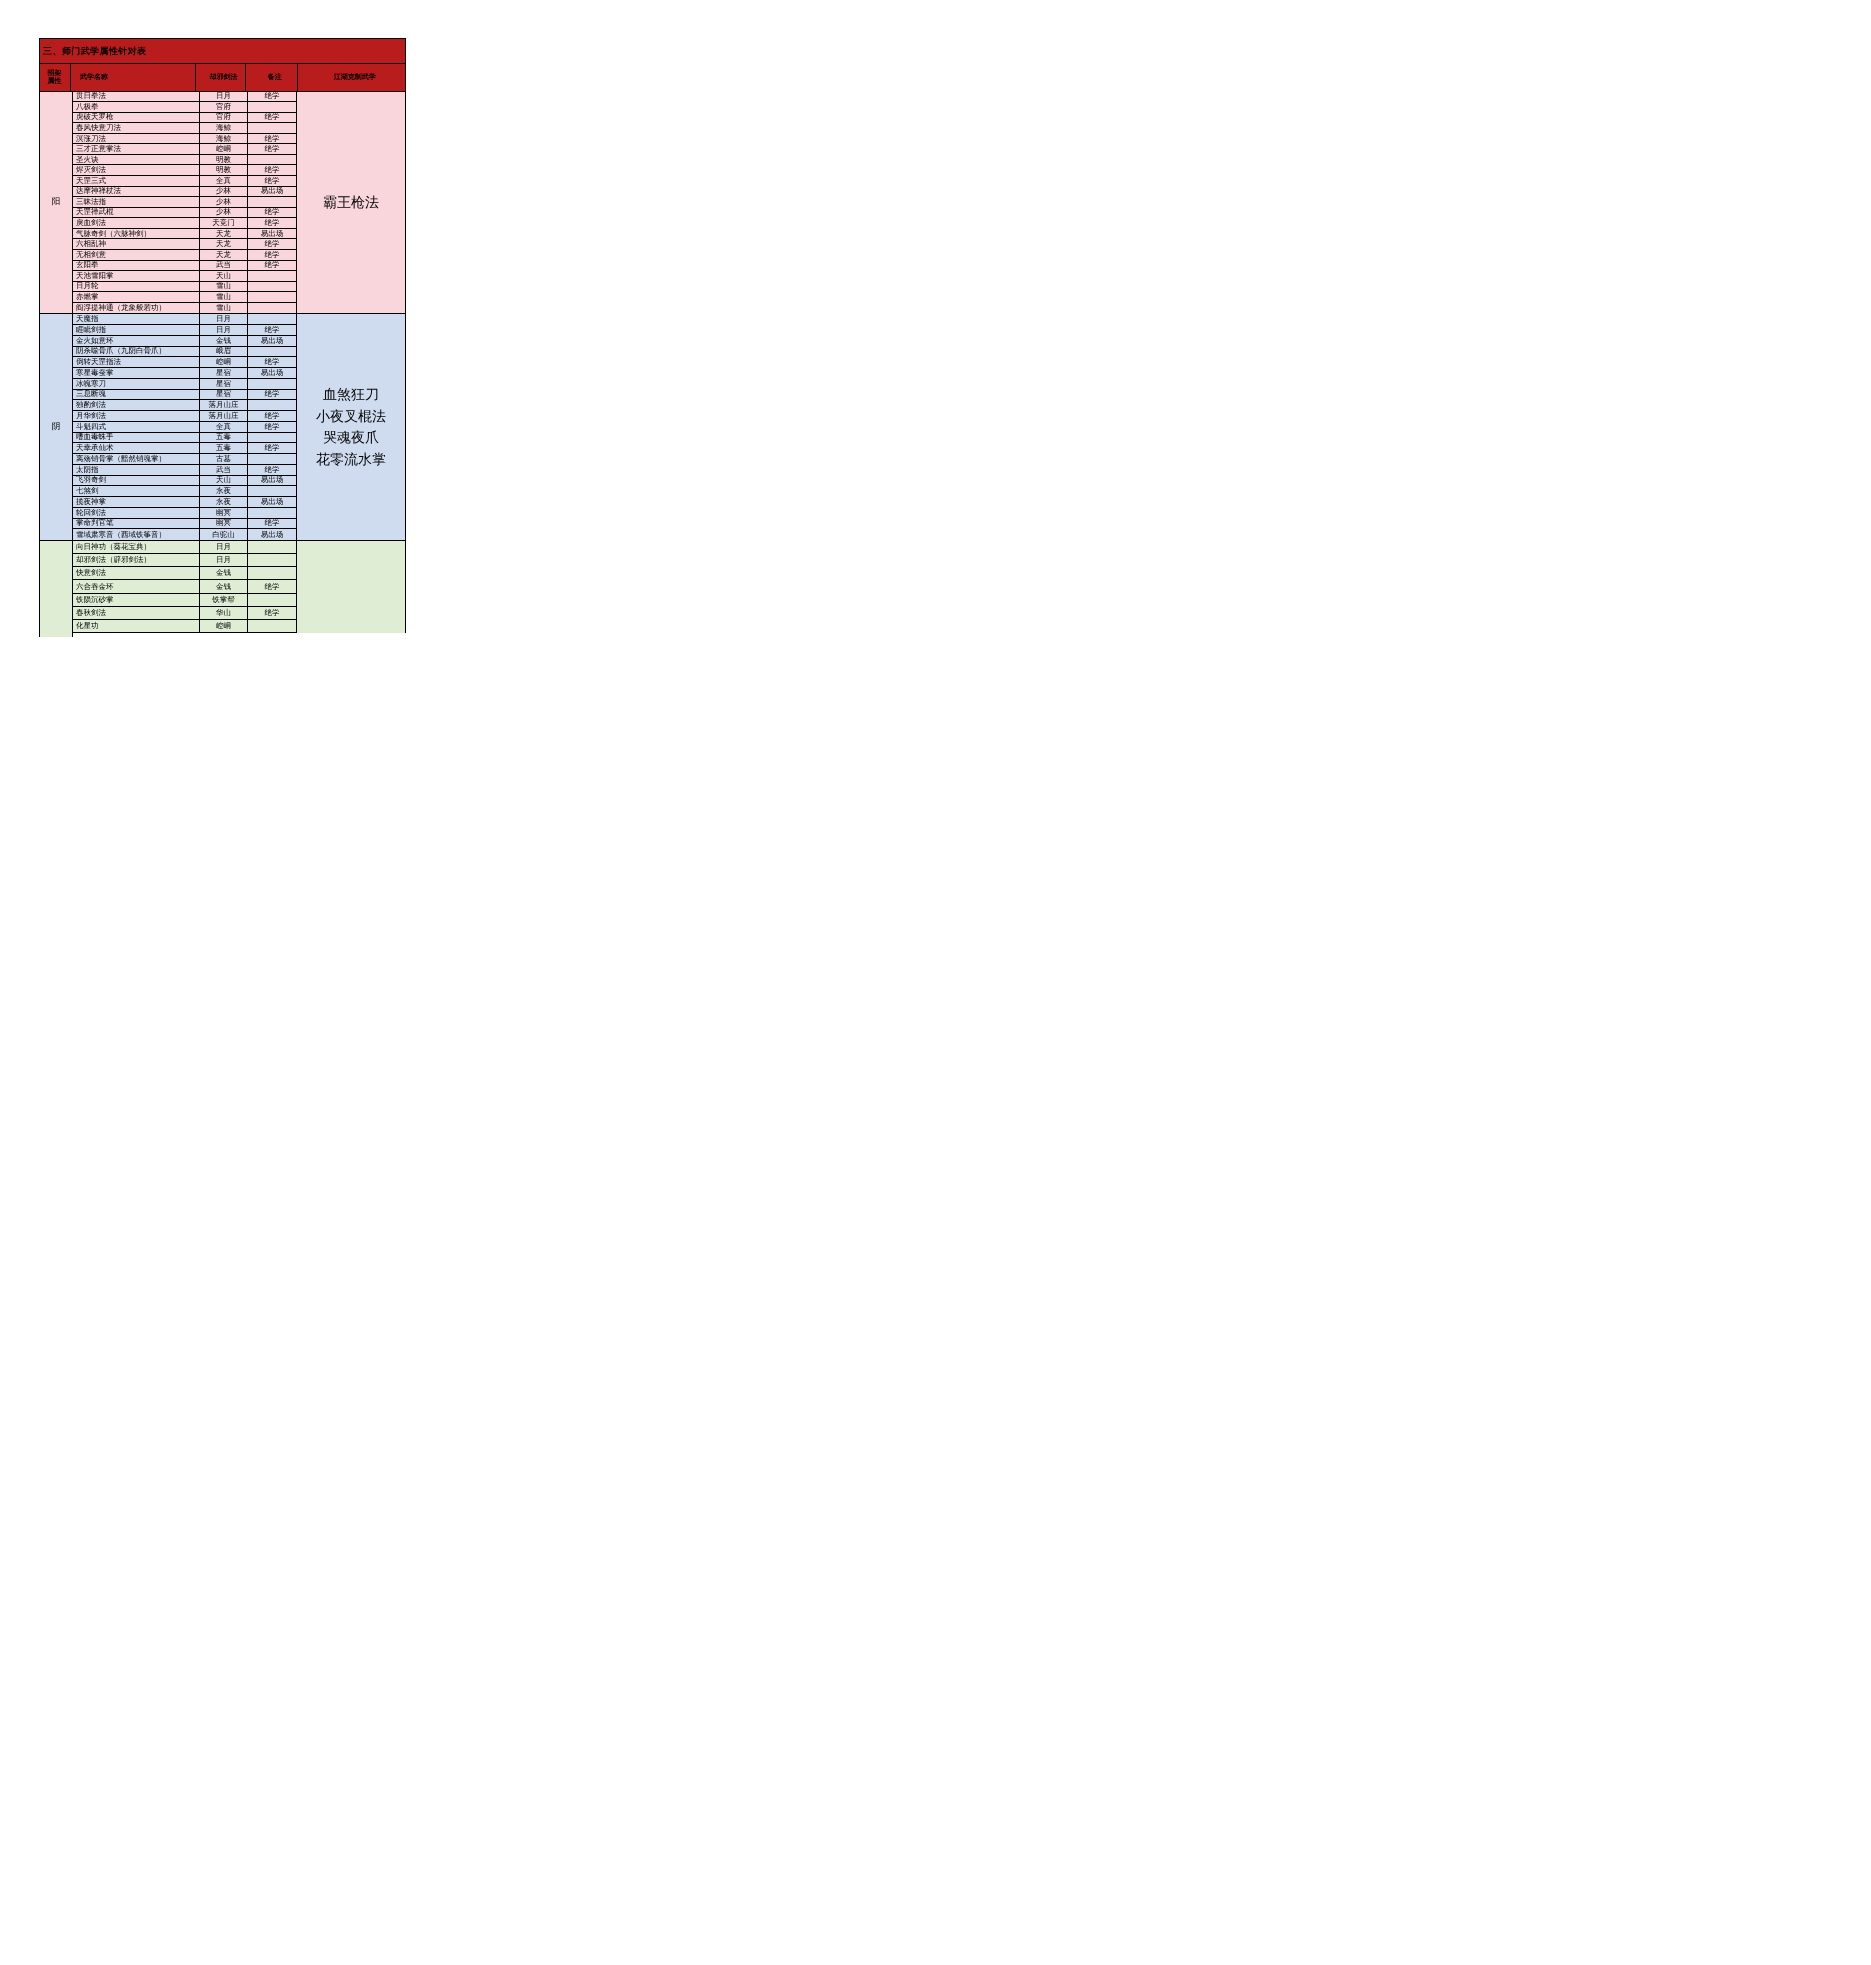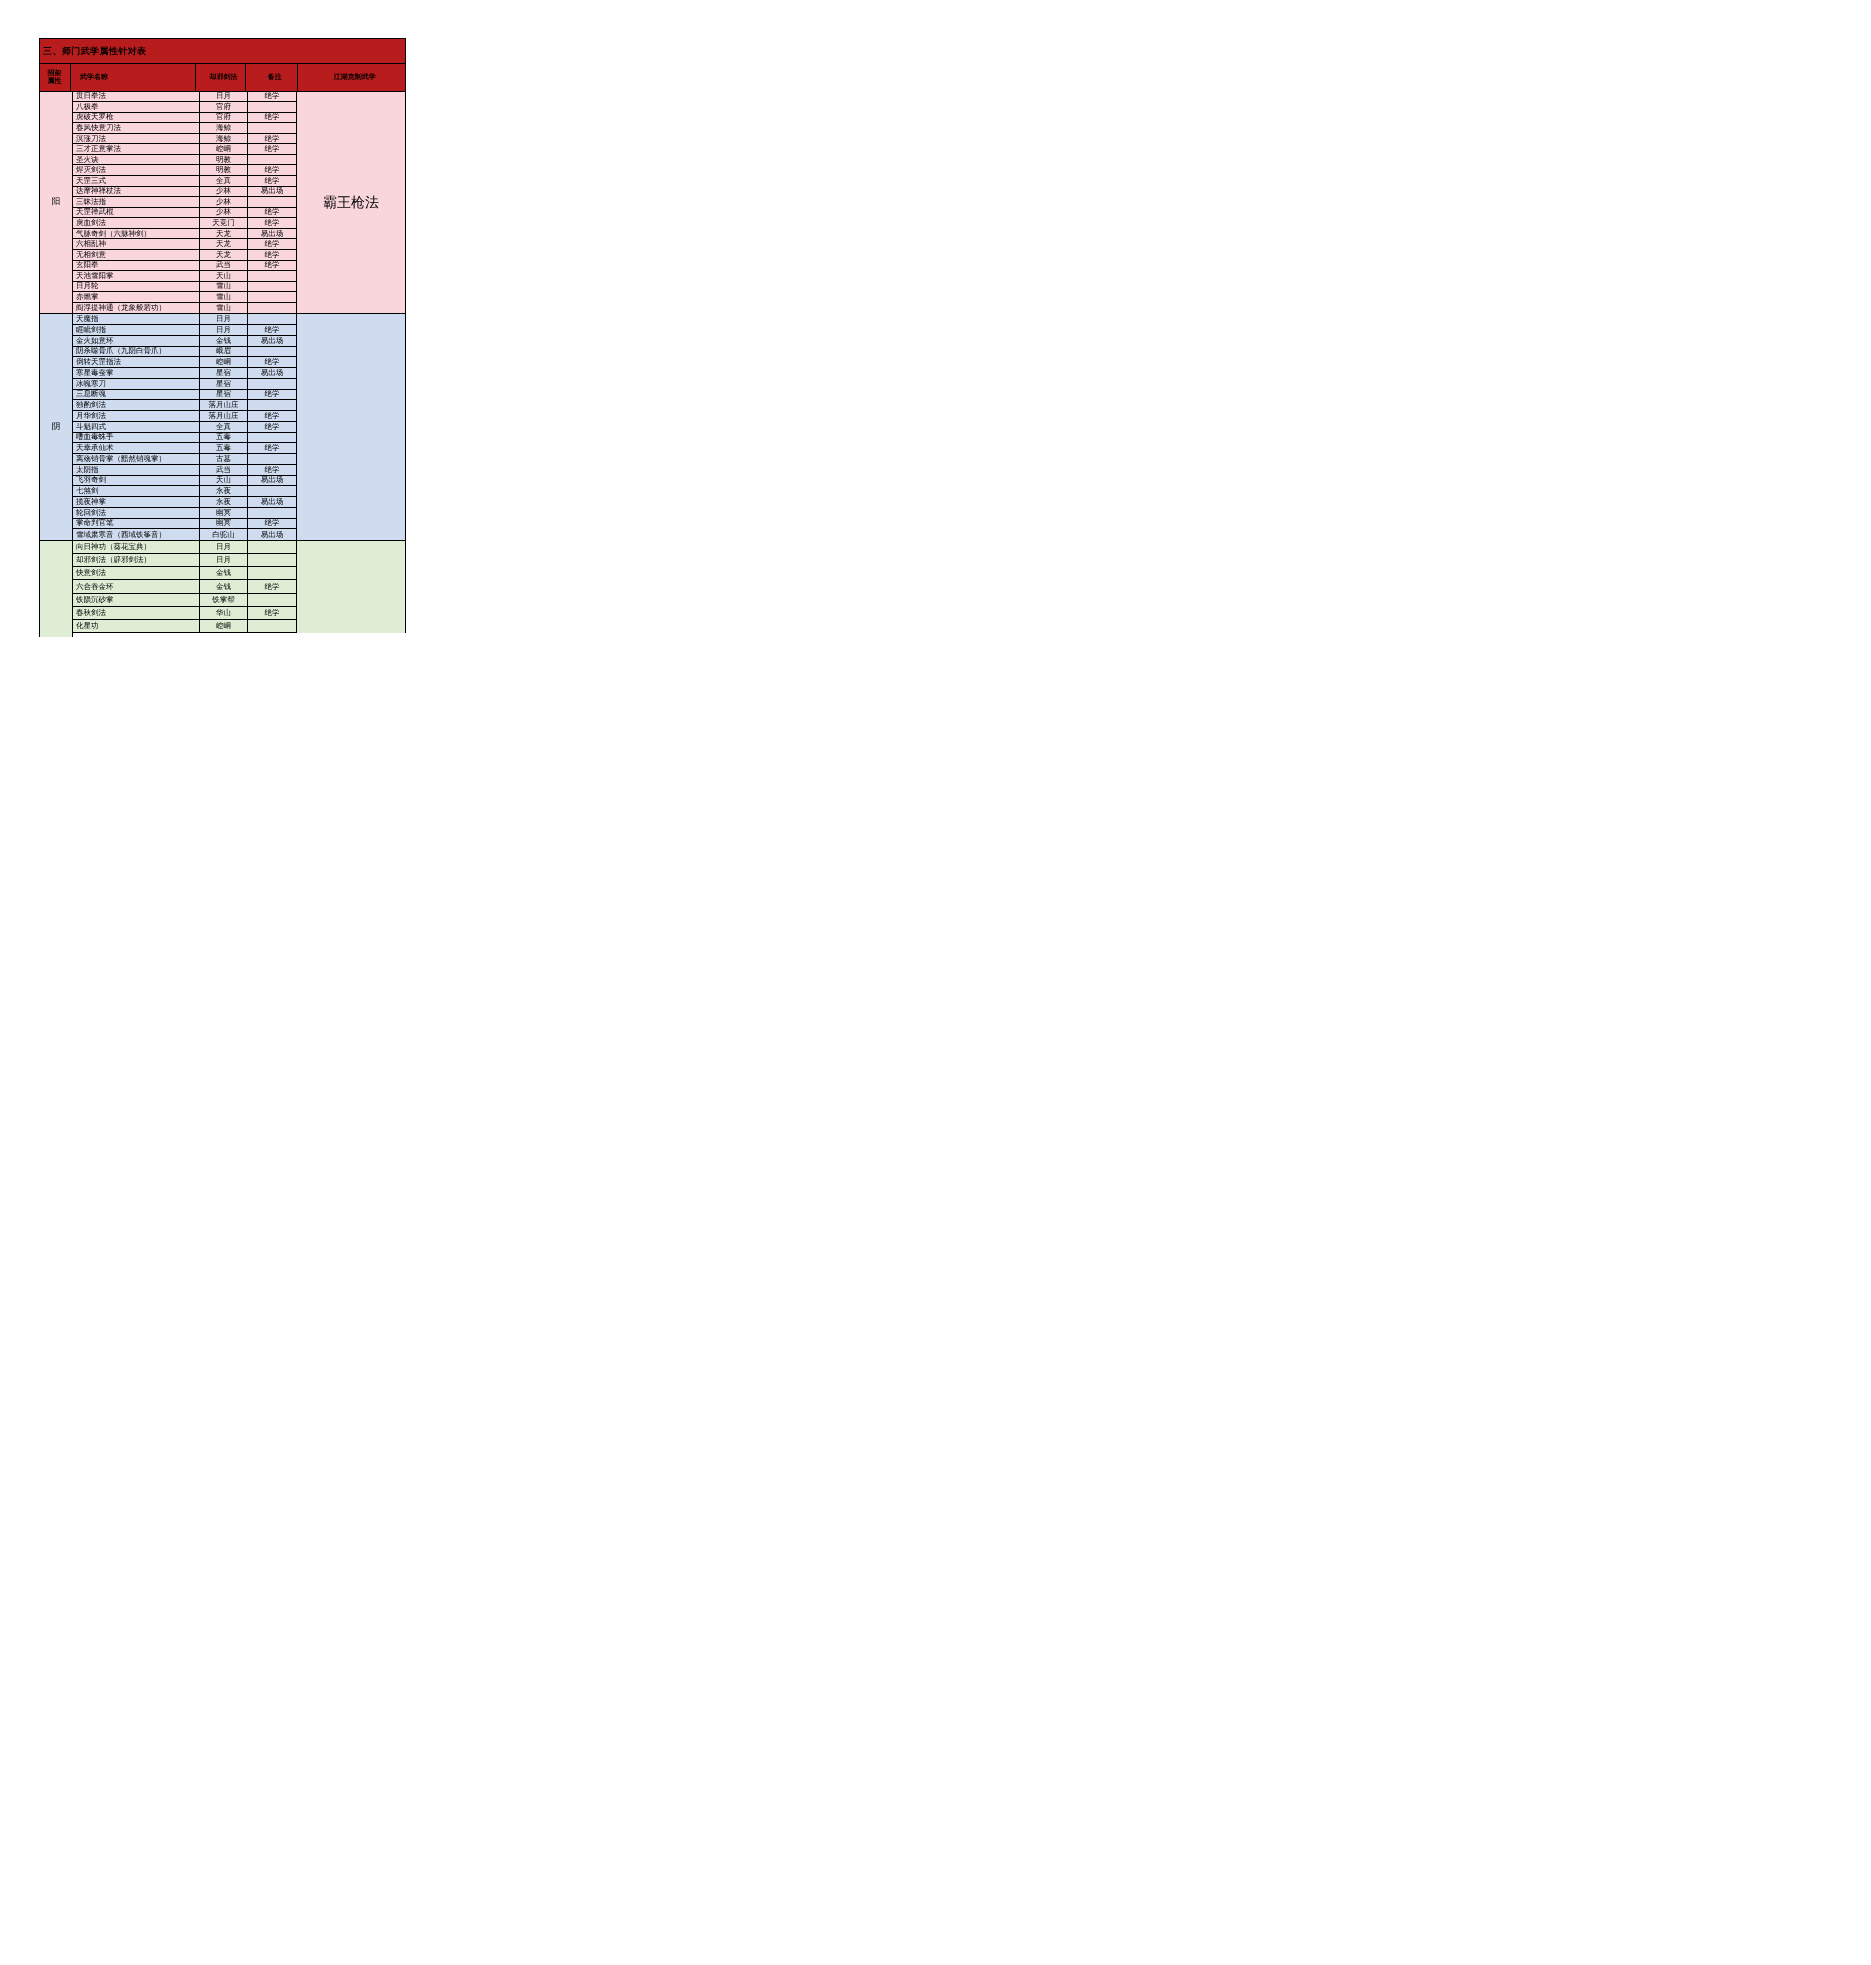--- a/index.html
+++ b/index.html
@@ -294,20 +294,24 @@
             <div class="cell cell-name">掌命判官笔</div>
             <div class="cell cell-sect">幽冥</div>
             <div class="cell cell-remark">绝学</div>
           </div>
           <div class="trow">
             <div class="cell cell-name">雪域肃寒音（西域铁筝音）</div>
             <div class="cell cell-sect">白驼山</div>
             <div class="cell cell-remark">易出场</div>
           </div>
         </div>
+      <div class="countercell">血煞狂刀
+小夜叉棍法
+哭魂夜爪
+花零流水掌</div>
     </div>
 
     <div class="section sec2" style="--bg: #DFEDD5;">
       <div class="catcell"></div>
       <div class="rows">
           <div class="trow">
             <div class="cell cell-name">向日神功（葵花宝典）</div>
             <div class="cell cell-sect">日月</div>
             <div class="cell cell-remark"></div>
           </div>

